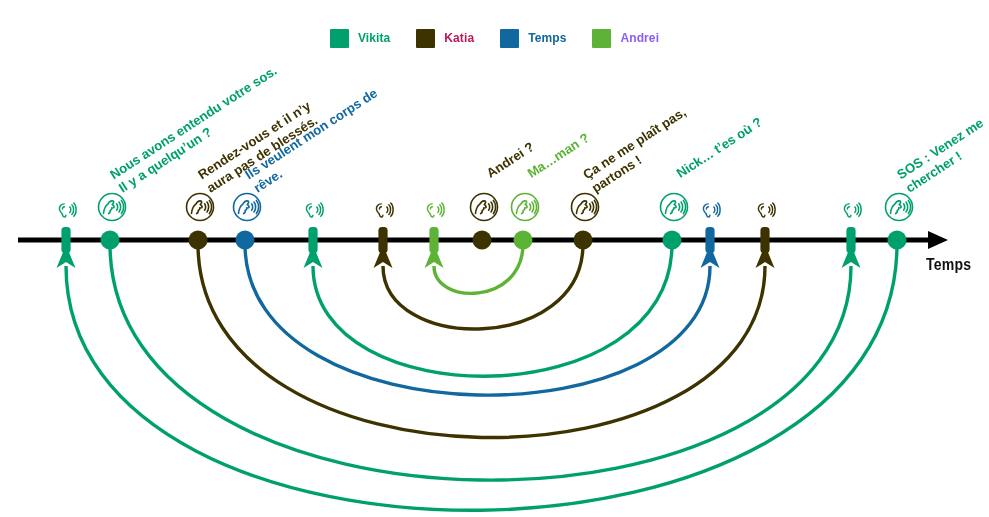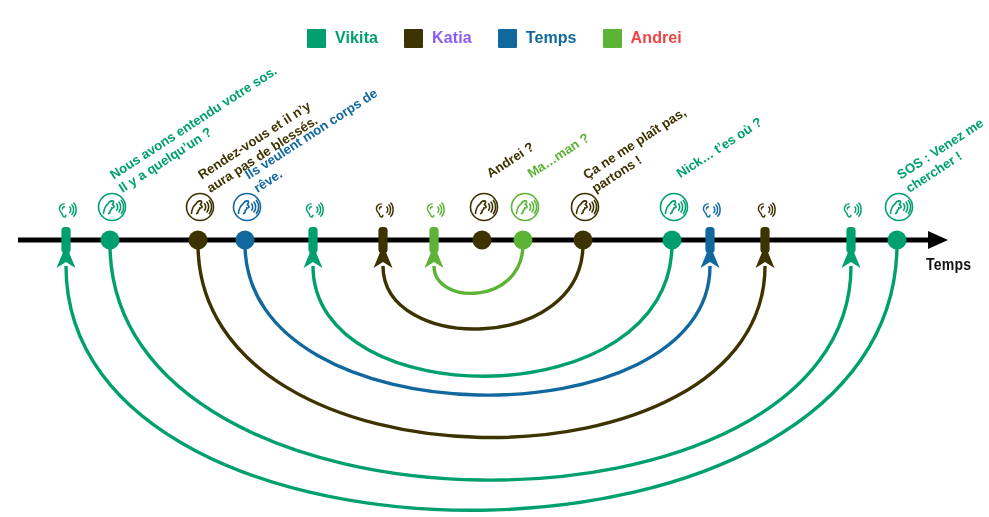--- a/index.html
+++ b/index.html
@@ -5,21 +5,21 @@
   html,body{margin:0;padding:0;background:#ffffff;}
   body{width:989px;height:517px;position:relative;overflow:hidden;
        font-family:"Liberation Sans","DejaVu Sans",sans-serif;}
   #stage{position:absolute;left:0;top:0;width:989px;height:517px;}
 
   
   #legend{position:absolute;left:0;top:24px;width:989px;height:28px;
           display:flex;justify-content:center;align-items:center;gap:26px;}
   .legend-item{display:flex;align-items:center;gap:9px;}
   .legend-swatch{width:19px;height:19px;display:block;border-radius:1px;}
-  .legend-label{font-size:16px;font-weight:600;letter-spacing:.1px;line-height:1;}
+  .legend-label{font-size:12px;font-weight:600;letter-spacing:.1px;line-height:1;}
 
   
   #canvas{position:absolute;left:0;top:0;width:989px;height:517px;}
 
   
   .utt{position:absolute;font-size:13.2px;font-weight:600;line-height:1.22;
        transform-origin:0% 50%;transform:rotate(-33deg);white-space:pre;}
 
   
   #temps{position:absolute;left:926px;top:256px;font-size:16px;font-weight:700;
@@ -31,29 +31,29 @@
 
 <div id="stage">
 
   <div id="legend">
       <div class="legend-item">
         <span class="legend-swatch" style="background: rgb(0, 160, 110);"></span>
         <span class="legend-label" style="color: rgb(0, 160, 110);">Vikita</span>
       </div>
       <div class="legend-item">
         <span class="legend-swatch" style="background: rgb(61, 51, 0);"></span>
-        <span class="legend-label" style="color: #8b5cf6;">Katia</span>
+        <span class="legend-label" style="color: #be185d;">Katia</span>
       </div>
       <div class="legend-item">
         <span class="legend-swatch" style="background: rgb(17, 104, 158);"></span>
         <span class="legend-label" style="color: rgb(17, 104, 158);">Temps</span>
       </div>
       <div class="legend-item">
         <span class="legend-swatch" style="background: rgb(92, 179, 53);"></span>
-        <span class="legend-label" style="color: #ef4444;">Andrei</span>
+        <span class="legend-label" style="color: #8b5cf6;">Andrei</span>
       </div>
     </div>
 
   <svg id="canvas" viewBox="0 0 989 517">
     <g id="arcs-layer">
         <path d="M 523 244 C 523 305.52, 434 305.52, 434 266" fill="none" stroke="#5cb335" stroke-width="3.4" stroke-linecap="butt"></path>
         <path d="M 434 245 L 424.5 268 L 434 262 L 443.5 268 Z" fill="#5cb335"></path>
         <path d="M 583 244 C 583 353.4, 383 353.4, 383 266" fill="none" stroke="#3d3300" stroke-width="3.4" stroke-linecap="butt"></path>
         <path d="M 383 245 L 373.5 268 L 383 262 L 392.5 268 Z" fill="#3d3300"></path>
         <path d="M 672 244 C 672 416.4, 313 416.4, 313 266" fill="none" stroke="#00a06e" stroke-width="3.4" stroke-linecap="butt"></path>

